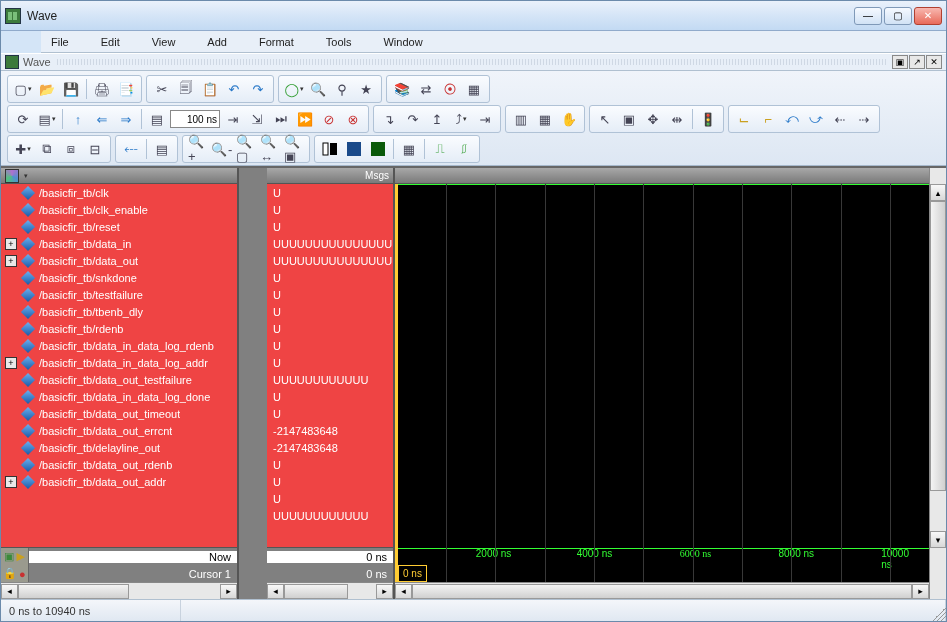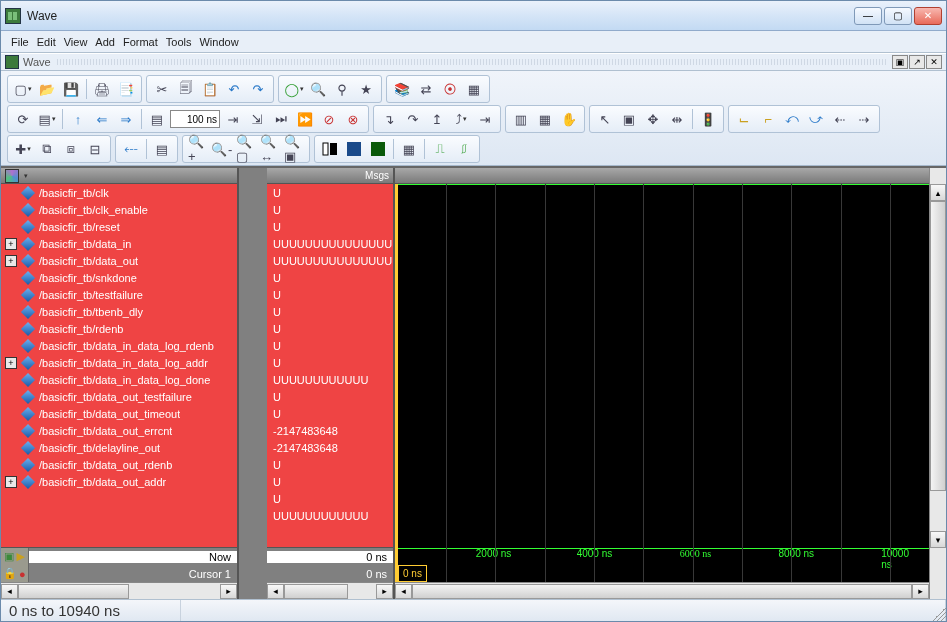--- a/index.html
+++ b/index.html
@@ -8,21 +8,21 @@
   
   .titlebar { height: 30px; background: linear-gradient(#eaf1fb,#d5e5f7,#c3daf3); display: flex; align-items: center; padding: 0 4px; border-bottom: 1px solid #90aacb; }
   .titlebar .ticon { width: 16px; height: 16px; background: #3c7a3c; border: 1px solid #234; margin-right: 6px; position: relative; }
   .titlebar .ticon::after { content:""; position:absolute; left:2px; top:3px; width:4px; height:8px; background:#7abf7a; box-shadow: 5px 0 0 #7abf7a; }
   .titlebar .ttxt { font-size: 12px; color: #222; flex:1; }
   .titlebar .wbtns { display:flex; gap:2px; }
   .titlebar .wbtn { width: 28px; height: 18px; border:1px solid #7f99b8; background: linear-gradient(#f5f9ff,#d1e2f5); border-radius:3px; display:flex; align-items:center; justify-content:center; font-size:10px; cursor:pointer; }
   .titlebar .wbtn.close { background: linear-gradient(#f8b8b0,#e86a5a); border-color:#b04030; color:#fff; }
 
   
-  .menubar { height: 22px; background: #e8eff8; display:flex; align-items:center; padding:0 6px; gap:0; border-bottom:1px solid #b0c0d0; }
+  .menubar { height: 22px; background: #e8eff8; display:flex; align-items:center; padding:0 6px; gap:24px; border-bottom:1px solid #b0c0d0;margin-left:40px; }
   .menubar span { font-size: 11px; color:#222; padding:2px 4px; cursor:pointer; }
 
   
   .innertitle { height: 18px; background:#e8eff8; display:flex; align-items:center; padding:0 4px; border-top:1px solid #fff; border-bottom:1px solid #b0c0d0; }
   .innertitle .ticon { width:14px; height:14px; background:#3c7a3c; border:1px solid #234; margin-right:4px; }
   .innertitle .ttxt { font-size:11px; color:#555; margin-right:6px; }
   .innertitle .dashline { flex:1; height:6px; background: repeating-linear-gradient(90deg,#cfd8e4 0 1px, transparent 1px 3px); }
   .innertitle .tbtns { display:flex; gap:1px; margin-left:4px; }
   .innertitle .tbtn { width:16px; height:14px; border:1px solid #888; background:#e8e8e8; font-size:9px; display:flex; align-items:center; justify-content:center; cursor:pointer; }
 
@@ -77,21 +77,21 @@
   .wavearea .ruler { position:absolute; left:0; right:0; bottom:17px; height:17px; background:#000; color:#33ff33; font-size:10px; }
   .wavearea .ruler .tick { position:absolute; top:0; transform:translateX(-50%); }
   .wavearea .ruler .tline { position:absolute; left:0; right:0; top:0; height:1px; background:#33ff33; }
   .wavearea .cursor0 { position:absolute; left:0; bottom:0; height:17px; background:#000; color:#ffcc33; font-size:10px; padding:0 4px; border:1px solid #ffcc33; display:flex; align-items:center;}
   .wave-sb-v { width:17px; background:#e8e8e8; border-left:1px solid #888; display:flex; flex-direction:column; }
   .wave-sb-v .sbbtn { height:17px; border:1px solid #999; background:linear-gradient(#f8f8f8,#d8d8d8); display:flex; align-items:center; justify-content:center; font-size:9px; cursor:pointer;}
   .wave-sb-v .sbtrack { flex:1; background:#e8e8e8; position:relative; }
   .wave-sb-v .sbthumb { position:absolute; left:0; right:0; top:0; background:linear-gradient(90deg,#f4f4f4,#d0d0d0); border:1px solid #999; }
 
   
-  .status { height:22px; background:linear-gradient(#f4f6fa,#e0e8f2); border-top:1px solid #b0c0d0; display:flex; align-items:center; font-size:15px; color:#333;}
+  .status { height:22px; background:linear-gradient(#f4f6fa,#e0e8f2); border-top:1px solid #b0c0d0; display:flex; align-items:center; font-size:11px; color:#333;}
   .status .cell { padding:0 8px; height:100%; display:flex; align-items:center; border-right:1px solid #c8d2de; }
   .status .cell:first-child { width:180px; }
   .resizer { position:absolute; right:1px; bottom:1px; width:14px; height:14px; background:
     linear-gradient(135deg, transparent 50%, #999 50%, #999 55%, transparent 55%, transparent 65%, #999 65%, #999 70%, transparent 70%, transparent 80%, #999 80%, #999 85%, transparent 85%); pointer-events:none;}
 </style>
 </head>
 <body>
 
 <div class="titlebar">
   <div class="ticon"></div>
@@ -309,26 +309,26 @@
             <div class="lbl">/basicfir_tb/data_in_data_log_rdenb</div>
           </div>
           <div class="sigrow">
             <div class="exp">+</div>
             <div class="diamond"></div>
             <div class="lbl">/basicfir_tb/data_in_data_log_addr</div>
           </div>
           <div class="sigrow">
             <div class="exp blank"></div>
             <div class="diamond"></div>
+            <div class="lbl">/basicfir_tb/data_out_testfailure</div>
+          </div>
+          <div class="sigrow">
+            <div class="exp blank"></div>
+            <div class="diamond"></div>
             <div class="lbl">/basicfir_tb/data_in_data_log_done</div>
-          </div>
-          <div class="sigrow">
-            <div class="exp blank"></div>
-            <div class="diamond"></div>
-            <div class="lbl">/basicfir_tb/data_out_testfailure</div>
           </div>
           <div class="sigrow">
             <div class="exp blank"></div>
             <div class="diamond"></div>
             <div class="lbl">/basicfir_tb/data_out_timeout</div>
           </div>
           <div class="sigrow">
             <div class="exp blank"></div>
             <div class="diamond"></div>
             <div class="lbl">/basicfir_tb/data_out_errcnt</div>

